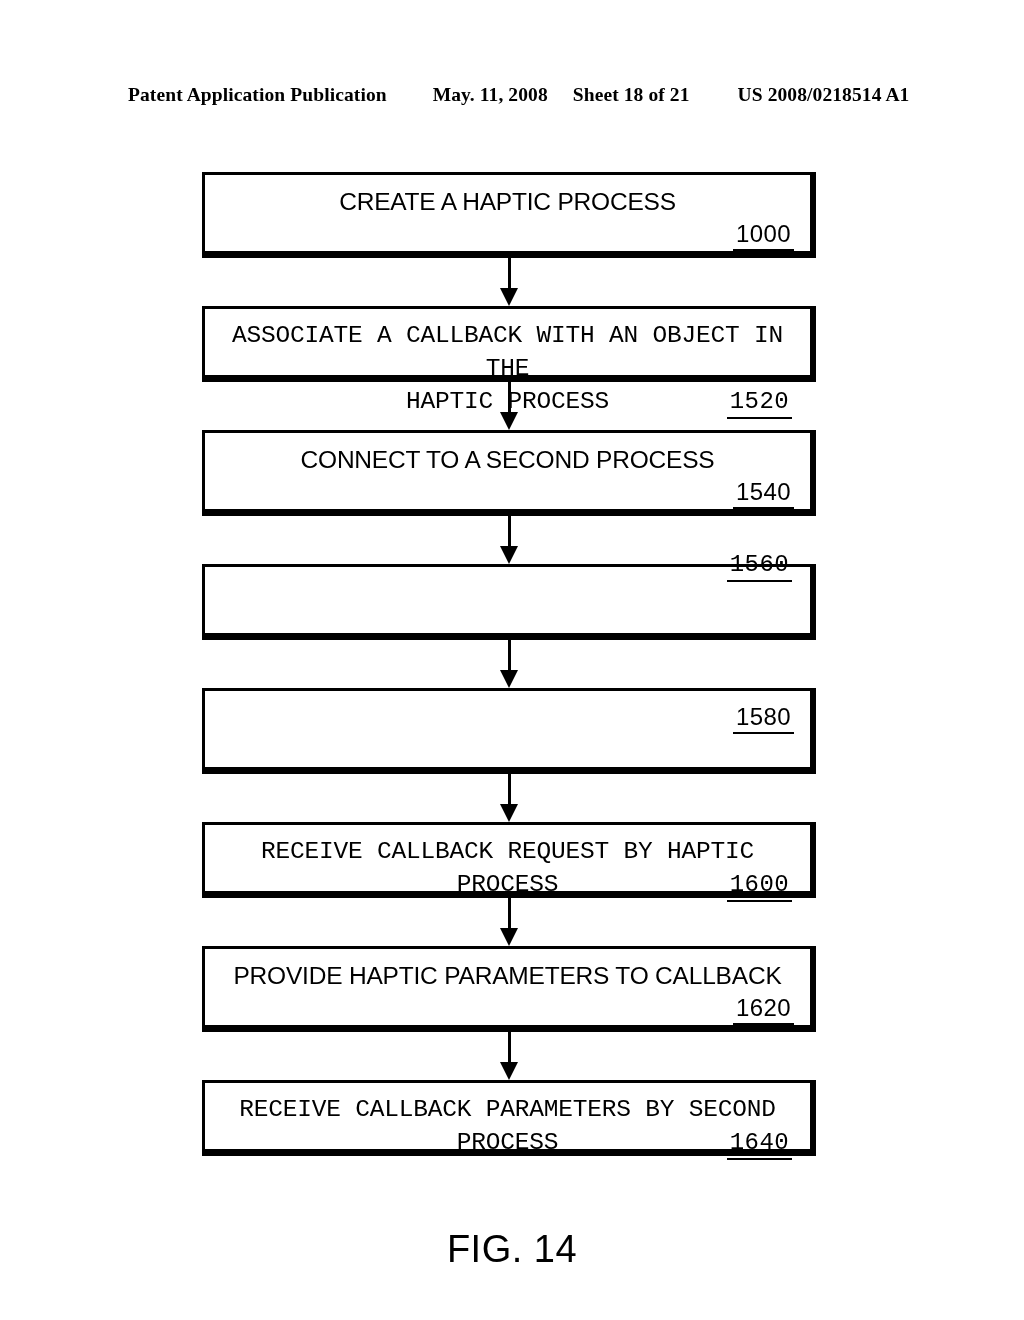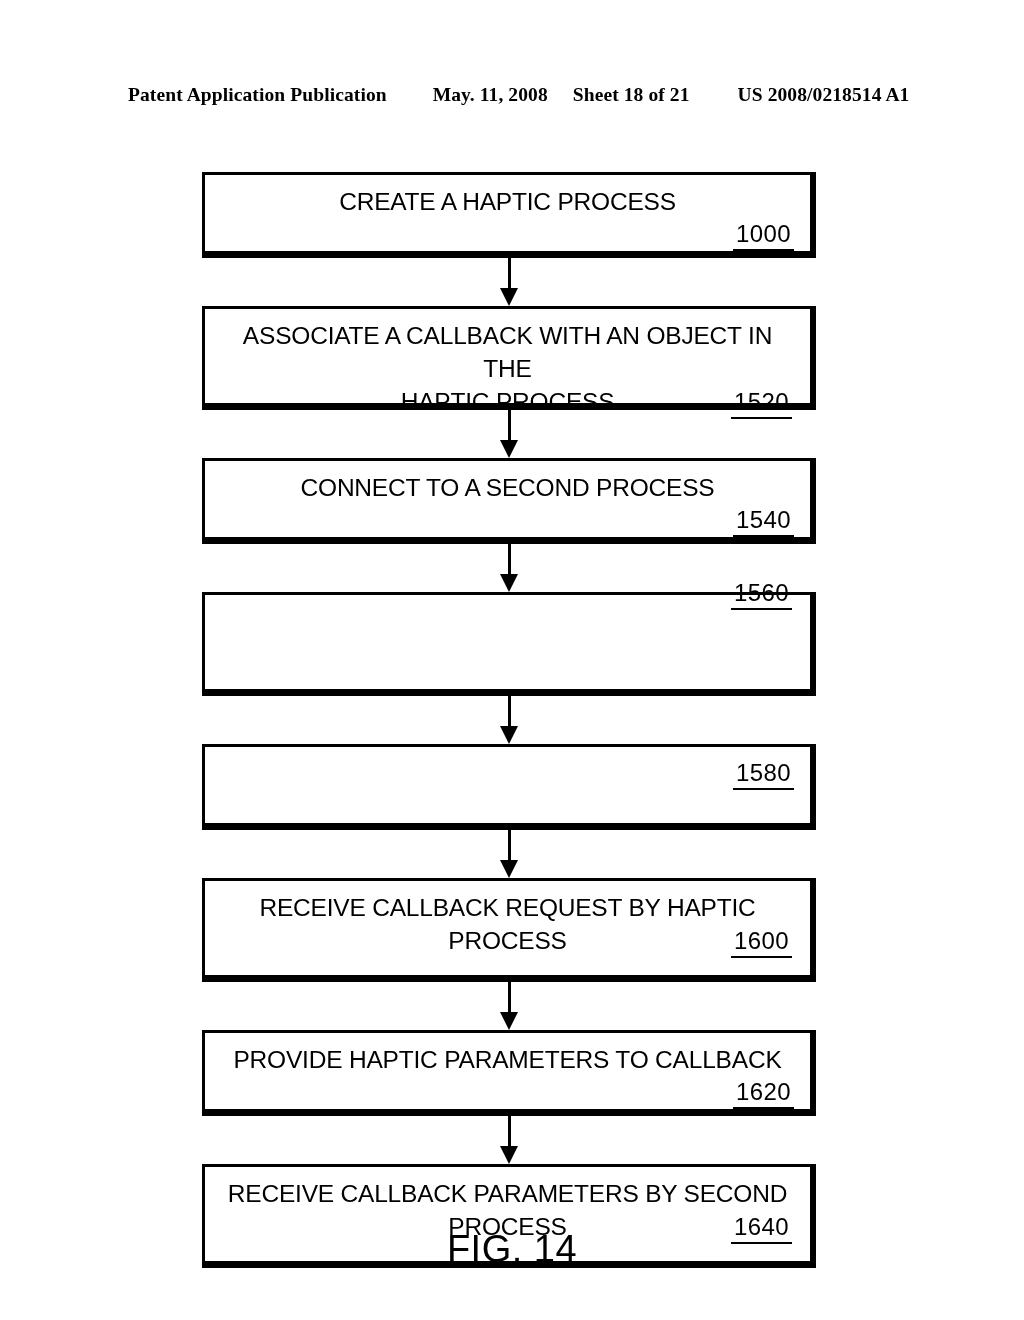--- a/index.html
+++ b/index.html
@@ -51,21 +51,21 @@
     background: #ffffff;
     border-top: 3px solid #000;
     border-left: 3px solid #000;
     border-right: 6px solid #000;
     border-bottom: 7px solid #000;
     padding: 10px 16px 8px 16px;
     display: flex;
     flex-direction: column;
   }
   .step.h1 { height: 86px; }
-  .step.h2 { height: 104px; }
+  .step.h2 { height: 76px; font-family: Liberation Mono, monospace; }
 
   .step-body {
     display: block;
     text-align: center;
     font-size: 24.5px;
     line-height: 33px;
     letter-spacing: -0.2px;
     white-space: pre-line;
   }
 

